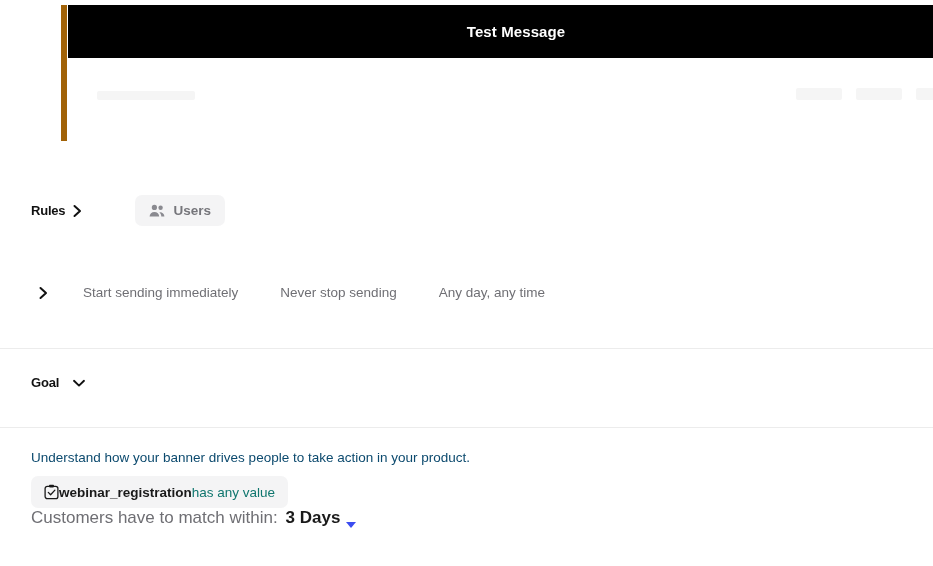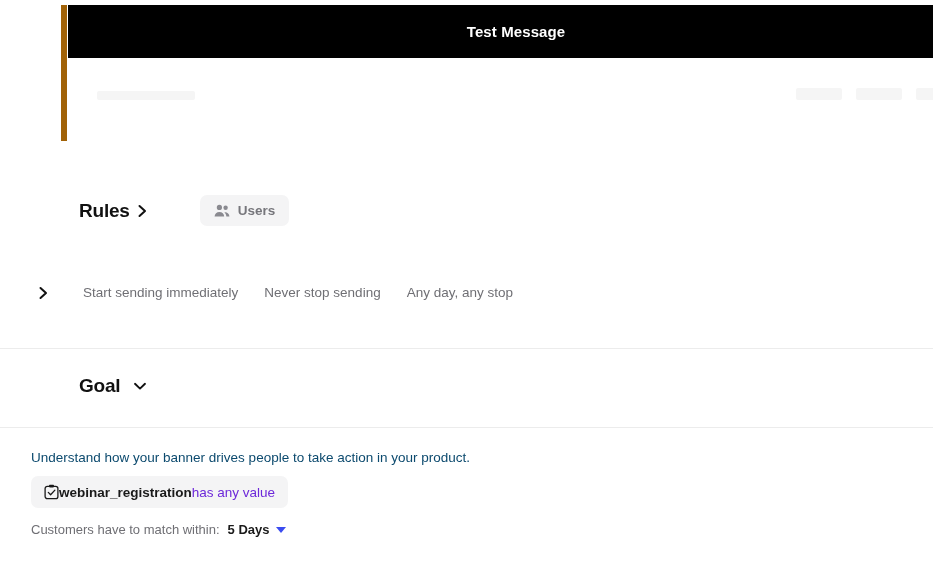--- a/index.html
+++ b/index.html
@@ -70,26 +70,25 @@
   .sk-r3    { right: 2px;   top: 83px; width: 46px; height: 12px; }
 
   
   .section-row {
     position: absolute;
     left: 31px;
     display: flex;
     align-items: center;
   }
   .section-title {
-    font-size: 19px;
+    font-size: 13px;
     font-weight: 700;
     color: #111111;
     letter-spacing: -.2px;
     white-space: nowrap;
-    margin-left: 48px;
   }
   .chev {
     margin-left: 7px;
     display: inline-flex;
     align-items: center;
     color: #111111;
   }
   .chev svg { display: block; }
 
   .rules-row { top: 195px; }
@@ -106,21 +105,21 @@
     cursor: pointer;
     font-weight: bold;
   }
   .rules-chip .chip-label { color: #76767b; }
 
   .sched-row { top: 285px; }
   .sched-summaries {
     display: flex;
     align-items: flex-start;
     margin-left: 35px;
-    gap: 26px;
+    gap: 42px;
   }
   .sched-summaries span {
     font-size: 13.5px;
     color: #6f6f74;
     white-space: nowrap;
   }
 
   .divider {
     position: absolute;
     left: 0;
@@ -152,29 +151,29 @@
     border-radius: 7px;
     padding: 8px 13px;
     font-size: 13.5px;
     color: #3c3c40;
     cursor: pointer;
   }
   .event-chip .ev-name {
     font-weight: 700;
     color: #1a1a1a;
   }
-  .event-chip .ev-cond { color: #6d28d9; }
+  .event-chip .ev-cond { color: #0f766e; }
   .ev-icon { display: flex; align-items: center; color: #1a1a1a; }
   .ev-icon svg { display: block; }
 
   .match-row {
-    margin-top: 14px;
-    display: flex;
-    align-items: center;
-    font-size: 13px;
+    margin-top: 0;
+    display: flex;
+    align-items: flex-end;
+    font-size: 17px;
     color: #6f6f74;
   }
   .match-value {
     margin-left: 8px;
     font-weight: 700;
     color: #1a1a1a;
     cursor: pointer;
   }
   .caret-down {
     margin-left: 6px;
@@ -231,21 +230,21 @@
 <div class="section-row sched-row">
   <span class="chev">
     <svg width="10" height="14" viewBox="0 0 10 14" fill="none" stroke="#111111" stroke-width="2" stroke-linecap="round" stroke-linejoin="round">
       <polyline points="2.5,2 8,7 2.5,12"></polyline>
     </svg>
   </span>
 
   <span class="sched-summaries">
     <span>Start sending immediately</span>
     <span>Never stop sending</span>
-    <span>Any day, any stop</span>
+    <span>Any day, any time</span>
   </span>
 </div>
 
 <div class="divider divider-top"></div>
 
 <div class="section-row goal-row">
   <span class="section-title">Goal</span>
   <span class="chev">
     <svg width="14" height="10" viewBox="0 0 14 10" fill="none" stroke="#111111" stroke-width="1.9" stroke-linecap="round" stroke-linejoin="round">
       <polyline points="2,2.8 7,7.6 12,2.8"></polyline>
@@ -265,16 +264,16 @@
         <rect x="5" y="0.8" width="5" height="2.6" rx="0.8" fill="#1a1a1a" stroke="none"></rect>
         <polyline points="4.3,8.4 6.6,10.7 10.9,6.1"></polyline>
       </svg>
     </span>
     <span class="ev-name">webinar_registration</span>
     <span class="ev-cond">has any value</span>
   </span>
 
   <div class="match-row">
     <span>Customers have to match within:</span>
-    <span class="match-value">5 Days</span>
+    <span class="match-value">3 Days</span>
     <span class="caret-down"></span>
   </div>
 </div>
 
 </body></html>

